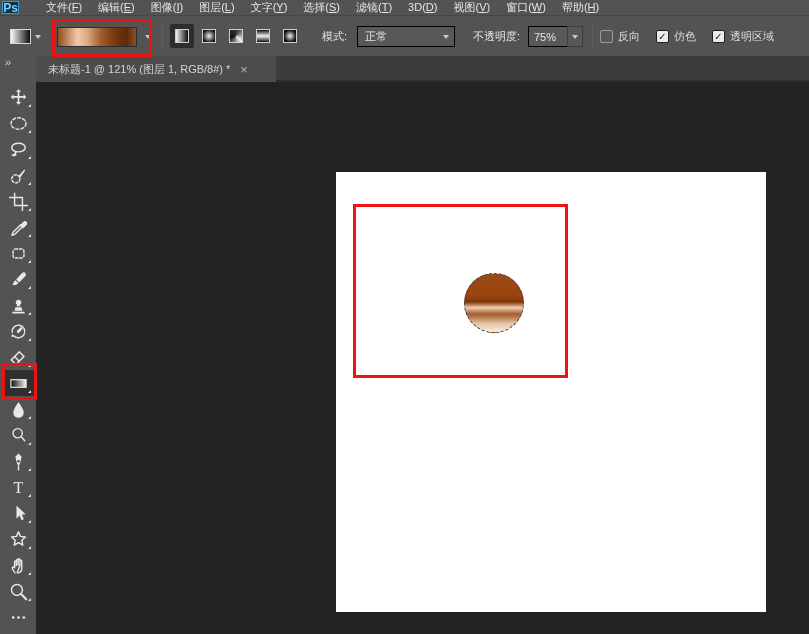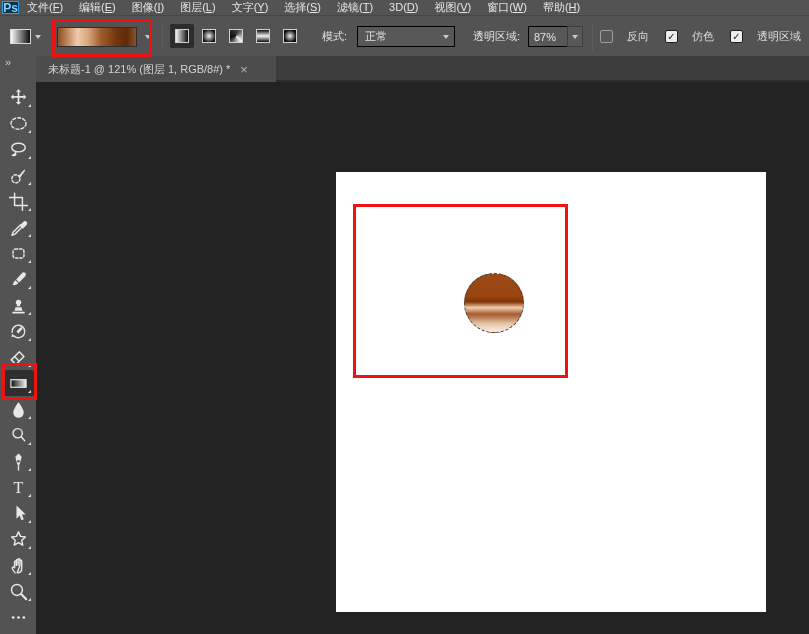--- a/index.html
+++ b/index.html
@@ -8,21 +8,21 @@
     position: relative; width: 809px; height: 634px; overflow: hidden;
     background: #232323; color:#dcdcdc;
     font-family: "Liberation Sans", "DejaVu Sans", sans-serif; font-size: 11px;
   }
   
   .menubar { position:absolute; left:0; top:0; width:809px; height:15px;
     background:#535353; display:flex; align-items:center; z-index:5; }
   .ps-logo { width:17px; height:13px; margin-left:2px; background:#0b3047;
     border:1px solid #2f9ddb; color:#7fd0ff; font-size:12px; font-weight:bold;
     display:flex; align-items:center; justify-content:center; }
-  .menu-items { display:flex; }
+  .menu-items { display:flex; margin-left:19px; }
   .menu-item { padding:0 8px; line-height:15px; color:#e6e6e6; white-space:nowrap; cursor:default; }
   .menu-item u { text-underline-offset:1px; }
   
   .optionsbar { position:absolute; left:0; top:15px; width:809px; height:41px;
     background:#535353; border-top:1px solid #474747; z-index:5; }
   .preset-btn { position:absolute; left:10px; top:10px; width:36px; height:21px;
     display:flex; align-items:center; gap:4px; }
   .preset-swatch { width:21px; height:15px; border:1px solid #d8d8d8;
     background:linear-gradient(90deg,#fafafa,#0c0c0c); }
   .chev { width:0; height:0; border-left:3.5px solid transparent;
@@ -45,21 +45,21 @@
   .tb-diamond i { background:radial-gradient(circle at 50% 50%,#f2f2f2 0%,#0e0e0e 72%); }
   .obar-label { position:absolute; top:0; height:41px; line-height:41px; color:#e2e2e2; white-space:nowrap; }
   .dropdown { position:absolute; top:10px; height:21px; background:#585858;
     border:1px solid #000000; display:flex; align-items:center; padding:0 7px;
     color:#e4e4e4; }
   .dropdown .chev { position:absolute; right:5px; }
   .spin-btn { position:absolute; top:10px; width:16px; height:21px; background:#585858;
     border:1px solid #3e3e3e; display:flex; align-items:center; justify-content:center; }
   .cb-groups { position:absolute; left:600px; top:0; height:41px; display:flex;
     align-items:center; gap:16px; }
-  .cb-group { display:flex; align-items:center; gap:14px; }
+  .cb-group { display:flex; align-items:center; gap:5px; }
   .cbx { width:13px; height:13px; border-radius:2px; display:flex; align-items:center;
     justify-content:center; font-size:10px; font-weight:bold; }
   .cbx.checked { background:#ececec; border:1px solid #202020; color:#1c1c1c; }
   .cbx.unchecked { background:#575757; border:1px solid #9d9d9d; color:transparent; }
   
   .tabbar { position:absolute; left:36px; top:56px; width:773px; height:26px;
     background:#3c3c3c; border-bottom:2px solid #2c2c2c; z-index:4; }
   .tab { position:absolute; left:0; top:0; width:240px; height:26px; background:#4c4c4c;
     display:flex; align-items:center; padding:0 10px 0 12px; color:#d4d4d4; white-space:nowrap; }
   .tab-close { margin-left:10px; color:#b2b2b2; font-size:13px; line-height:13px; cursor:default; }
@@ -132,23 +132,23 @@
         </div>
         <div class="tb tb-diamond">
           <i></i>
         </div>
       </div>
     <span class="obar-label" style="left:322px">模式:</span>
     <div class="dropdown" style="left:357px; width:98px;">
       <span>正常</span>
       <span class="chev"></span>
     </div>
-    <span class="obar-label" style="left:473px">透明区域:</span>
+    <span class="obar-label" style="left:473px">不透明度:</span>
     <div class="dropdown" style="left:528px; width:40px; padding:0 5px;">
-      <span>87%</span>
+      <span>75%</span>
     </div>
     <div class="spin-btn" style="left:567px">
       <span class="chev"></span>
     </div>
     <div class="obar-divider" style="left:592px"></div>
     <div class="cb-groups" id="cb-groups">
         <div class="cb-group">
           <span class="cbx unchecked"></span>
           <span>反向</span>
         </div>

